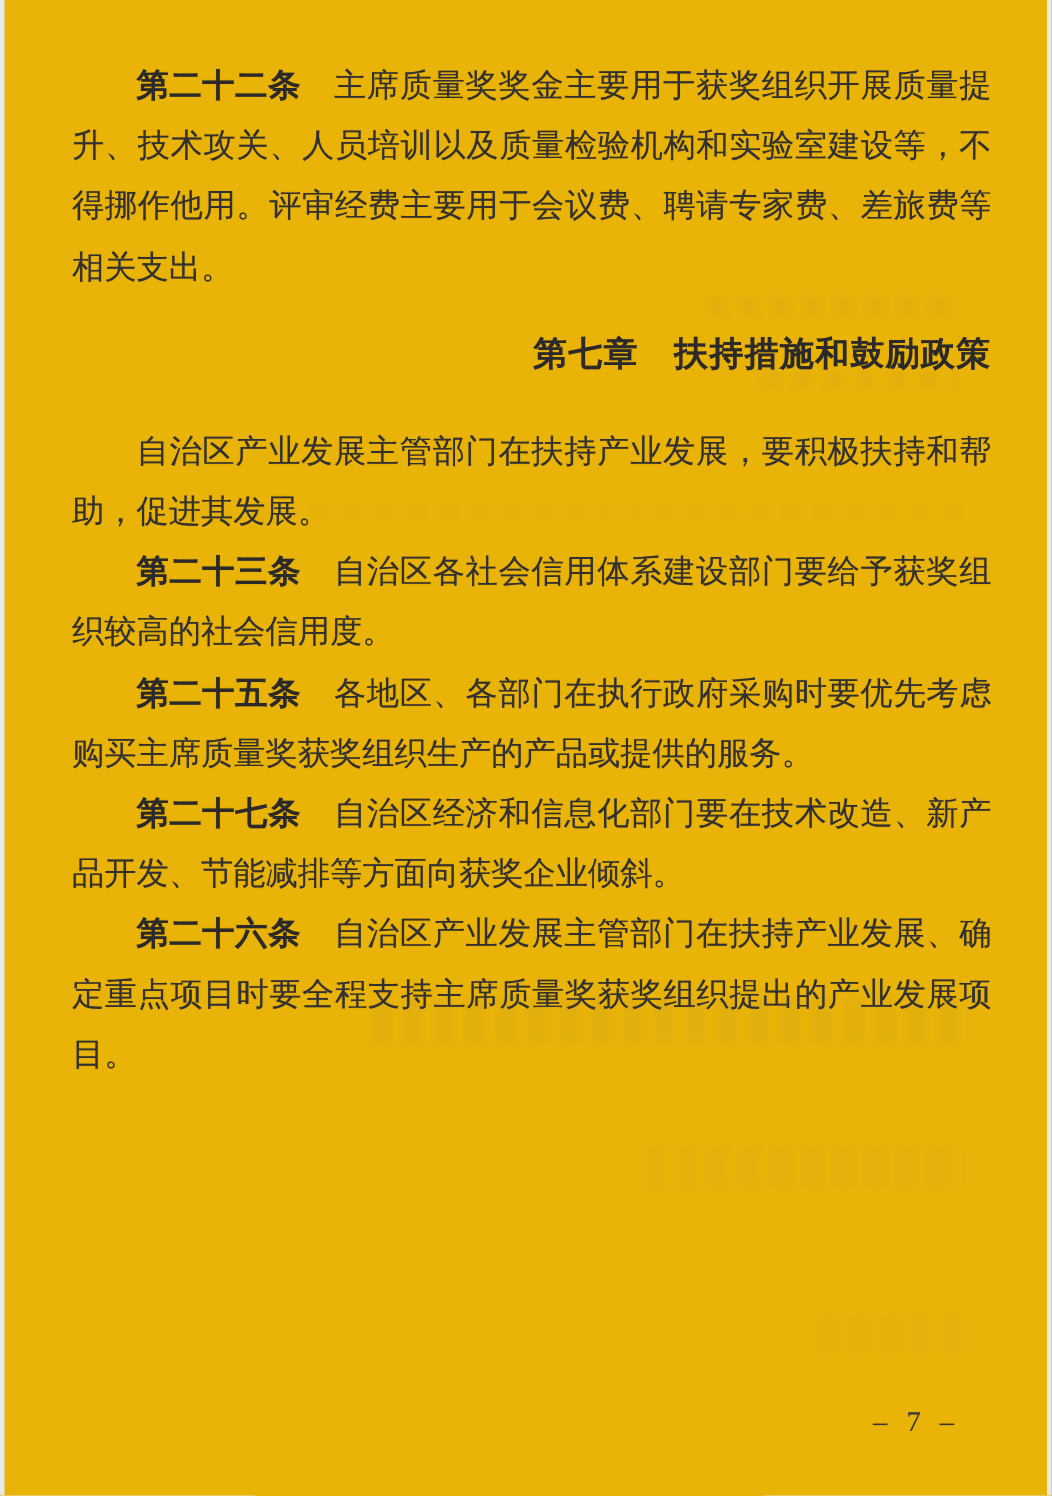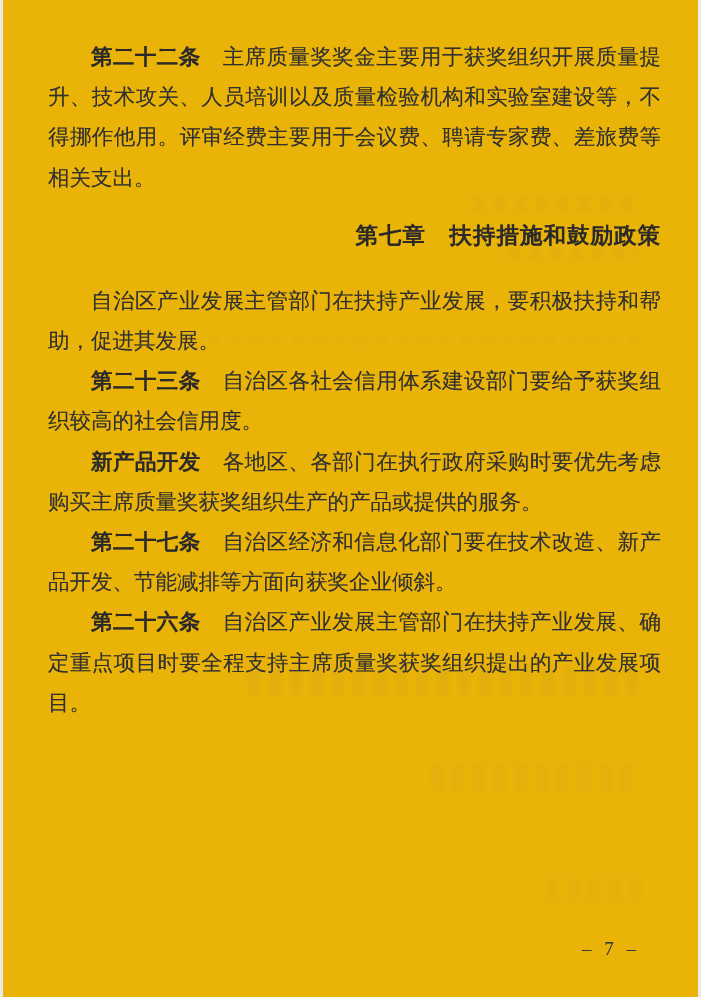--- a/index.html
+++ b/index.html
@@ -75,21 +75,21 @@
 
     <p class="para"><span class="lead">第二十二条</span><span>　主席质量奖奖金主要用于获奖组织开展质量提升、技术攻关、人员培训以及质量检验机构和实验室建设等，不得挪作他用。评审经费主要用于会议费、聘请专家费、差旅费等相关支出。</span></p>
 
     <h2 class="chapter">第七章　扶持措施和鼓励政策</h2>
 
     <p class="para">自治区产业发展主管部门在扶持产业发展，要积极扶持和帮助，促进其发展。</p>
 
     <p class="para"><span class="lead">第二十三条</span><span>　自治区各社会信用体系建设部门要给予获奖组织较高的社会信用度。</span></p>
 
 
-    <p class="para"><span class="lead">新产品开发</span><span>　各地区、各部门在执行政府采购时要优先考虑购买主席质量奖获奖组织生产的产品或提供的服务。</span></p>
+    <p class="para"><span class="lead">第二十五条</span><span>　各地区、各部门在执行政府采购时要优先考虑购买主席质量奖获奖组织生产的产品或提供的服务。</span></p>
 
     <p class="para"><span class="lead">第二十七条</span><span>　自治区经济和信息化部门要在技术改造、新产品开发、节能减排等方面向获奖企业倾斜。</span></p>
 
     <p class="para"><span class="lead">第二十六条</span><span>　自治区产业发展主管部门在扶持产业发展、确定重点项目时要全程支持主席质量奖获奖组织提出的产业发展项目。</span></p>
 
 
   </div>
 
   <div class="footer">– 7 –</div>
 

